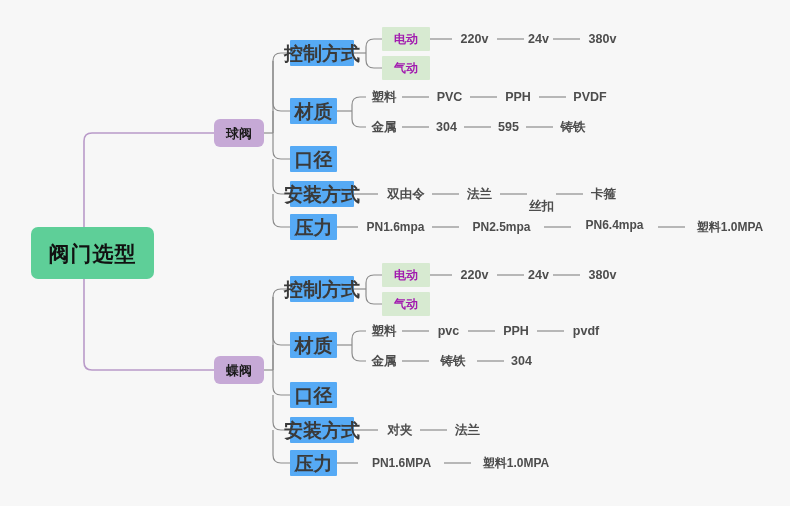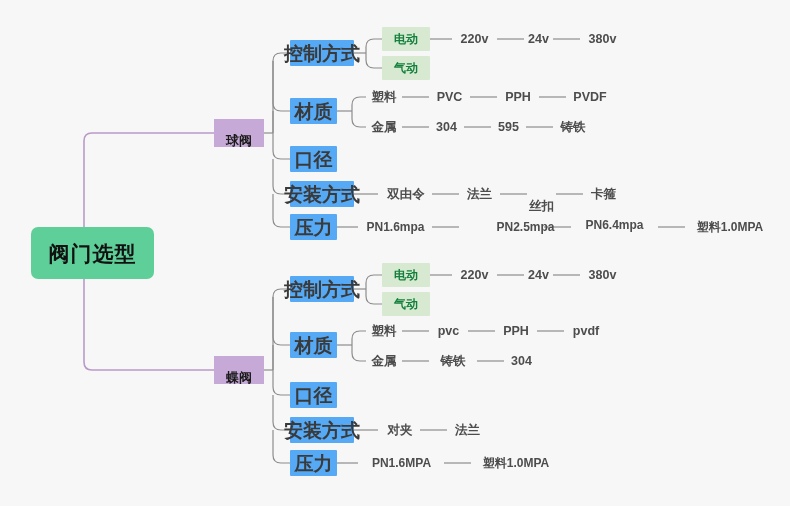--- a/index.html
+++ b/index.html
@@ -34,40 +34,39 @@
     border-radius: 7px;
     color: #111111;
     font-size: 21px;
     font-weight: bold;
     letter-spacing: 1px;
     padding: 0 14px;
   }
   
   .branch {
     background: #c6a9d6;
-    border-radius: 0;
+    border-radius: 6px;
     color: #1a1a1a;
     font-size: 13px;
     font-weight: bold;
     padding: 0 10px;
-    align-items: flex-end;
   }
   
   .attr {
     background: #56aaf5;
     color: #3a3a3a;
     font-size: 19px;
     font-weight: bold;
     padding: 0 9px;
     border-radius: 1px;
   }
   
   .green {
     background: #d7ead1;
-    color: #15803d;
+    color: #a21caf;
     font-size: 12px;
     font-weight: bold;
     padding: 0 24px;
     border-radius: 1px;
   }
   
   .leaf {
     color: #4d4d4d;
     font-size: 12.5px;
     font-weight: bold;
@@ -258,21 +257,21 @@
   <div class="node leaf" style="left:583px; top:186px; width:41px; height:16px;">
     <span>卡箍</span>
   </div>
 
   <div class="node attr" style="left:290px; top:214px; width:47px; height:26px;">
     <span>压力</span>
   </div>
   <div class="node leaf-sm" style="left:359px; top:219px; width:73px; height:16px;">
     <span>PN1.6mpa</span>
   </div>
-  <div class="node leaf-sm" style="left:483px; top:219px; width:85px; height:16px;">
+  <div class="node leaf-sm" style="left:459px; top:219px; width:85px; height:16px;">
     <span>PN2.5mpa</span>
   </div>
   <div class="node leaf-sm" style="left:571px; top:217px; width:87px; height:16px;">
     <span>PN6.4mpa</span>
   </div>
   <div class="node leaf-sm" style="left:685px; top:219px; width:90px; height:16px;">
     <span>塑料1.0MPA</span>
   </div>
 
   <div class="node branch" style="left:214px; top:356px; width:50px; height:28px;">

